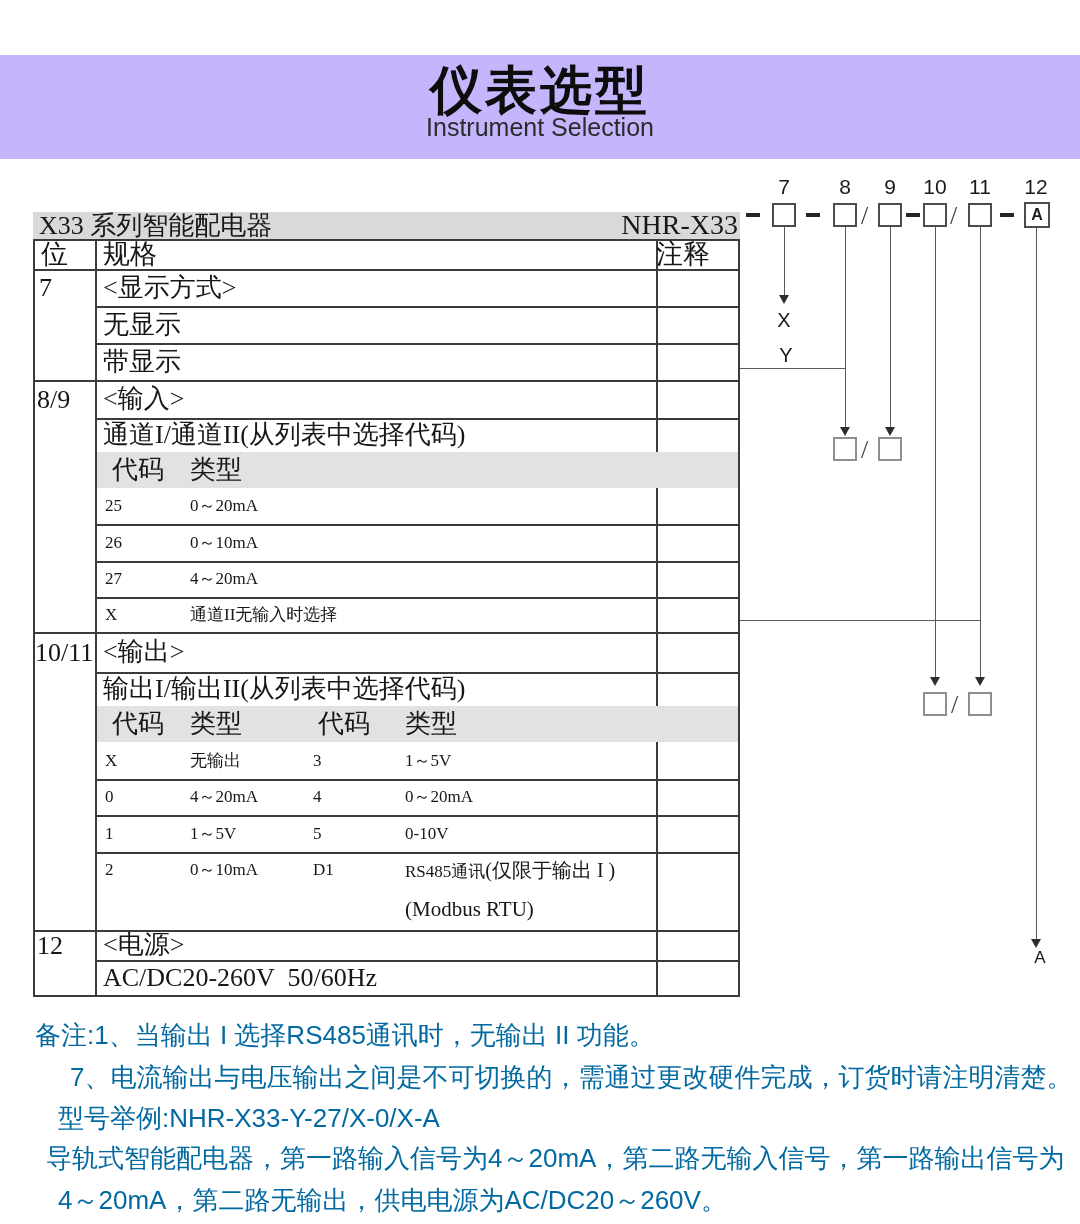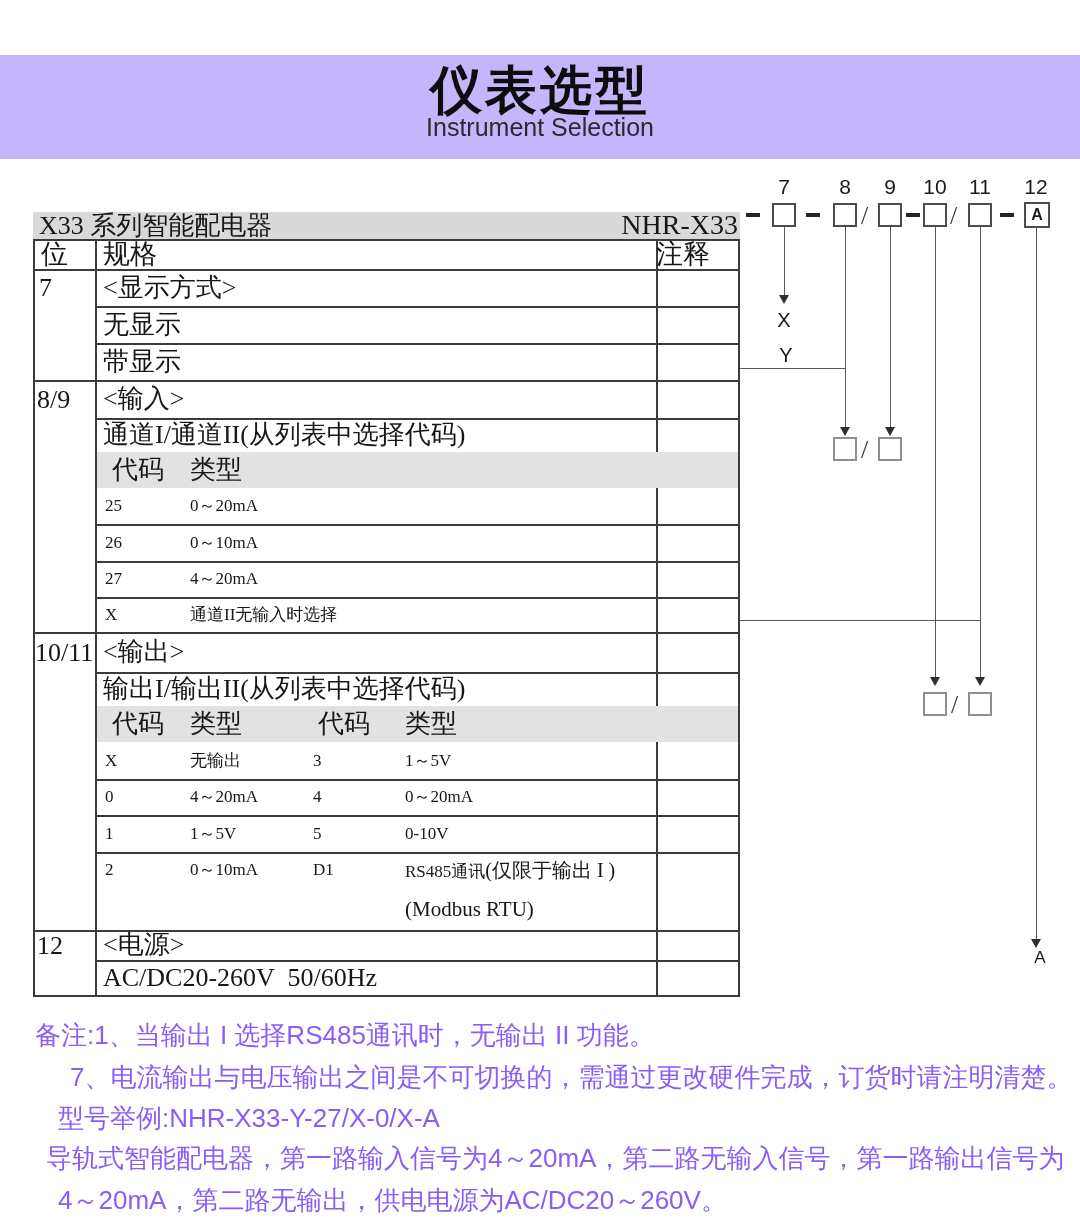--- a/index.html
+++ b/index.html
@@ -30,21 +30,21 @@
   .dvl{position:absolute;width:1px;background:#5a5a5a;}
   .dhl{position:absolute;height:1px;background:#5a5a5a;}
   .arrow{position:absolute;width:0;height:0;border-left:5px solid transparent;border-right:5px solid transparent;
         border-top:9px solid #2e2e2e;}
   .dlabel{position:absolute;width:32px;text-align:center;font-family:"Liberation Sans","DejaVu Sans",sans-serif;
         font-size:20px;color:#1a1a1a;}
   .boxA{position:absolute;width:26px;height:26px;border:2px solid #4c4c4c;box-sizing:border-box;text-align:center;
         line-height:22px;font-family:"Liberation Sans","DejaVu Sans",sans-serif;font-size:16px;font-weight:600;}
   
   .note{position:absolute;font-family:"Liberation Sans","DejaVu Sans",sans-serif;font-size:26px;font-weight:500;
-        color:#8b5cf6;white-space:pre;}
+        color:#0369a1;white-space:pre;}
   .small-paren{font-size:20px;}
 </style>
 </head>
 <body>
 
 <div class="page">
 
   <div class="banner">
     <div class="banner-title">仪表选型</div>
     <div class="banner-sub">Instrument Selection</div>

